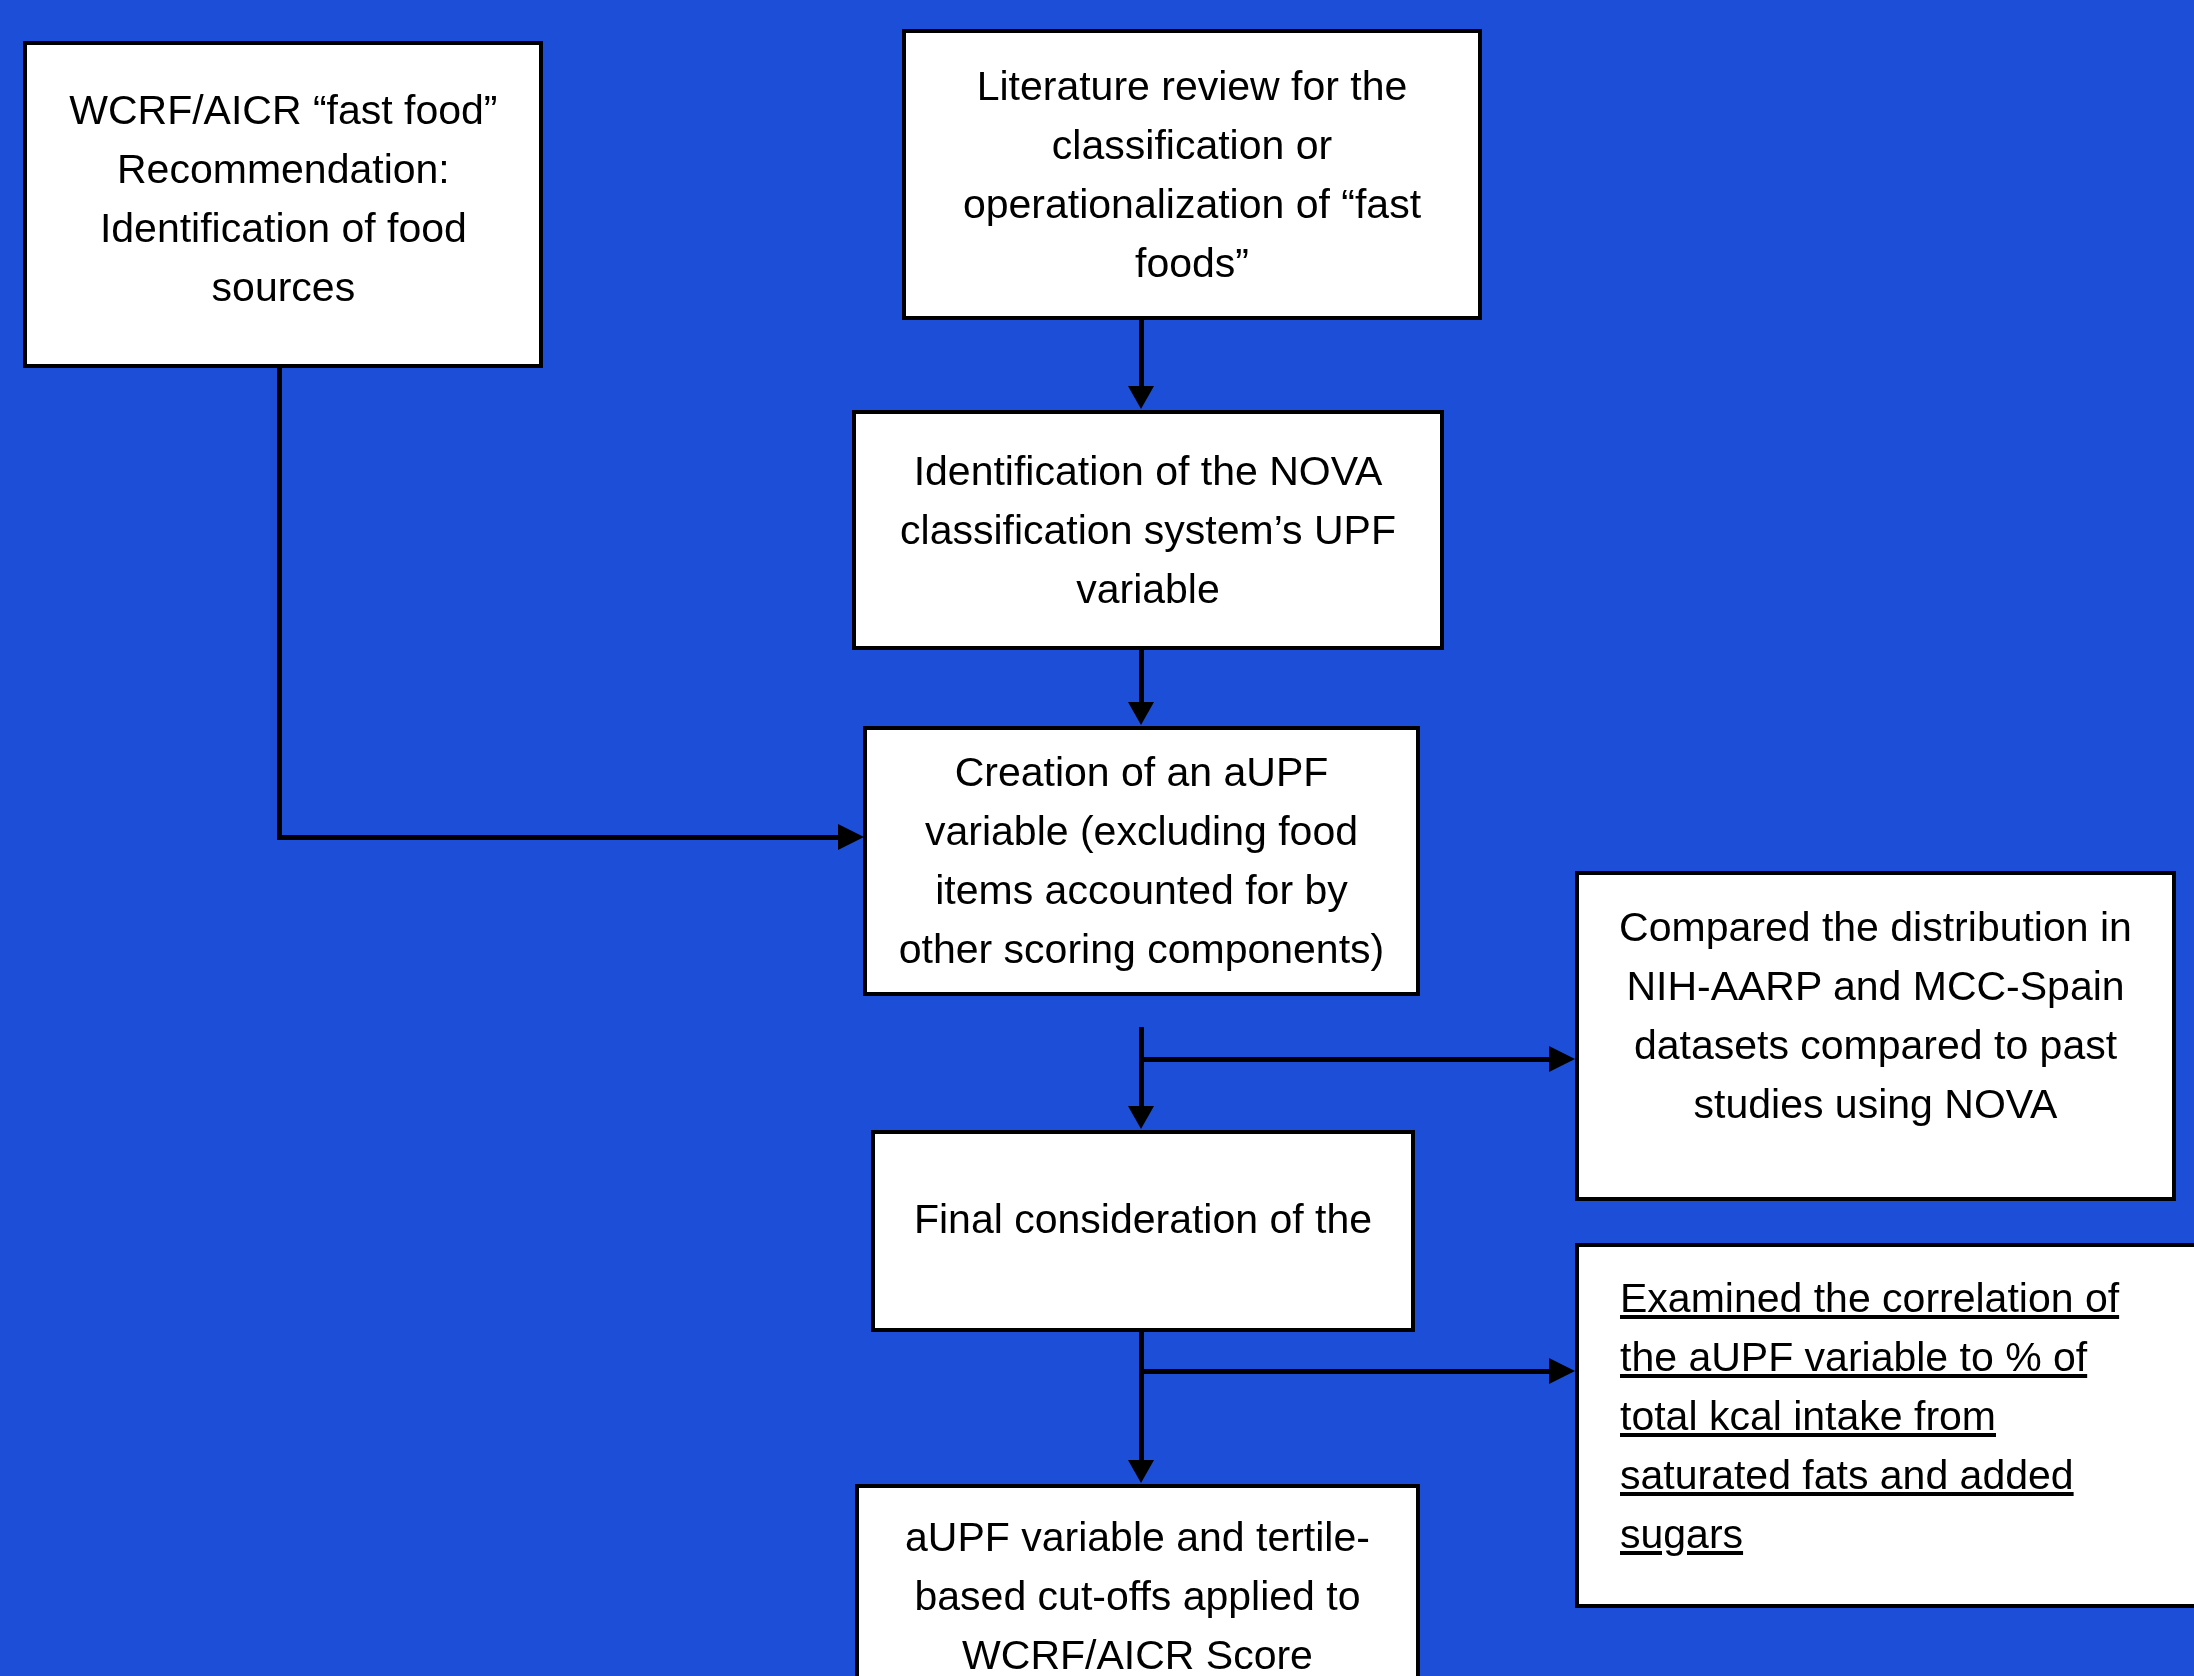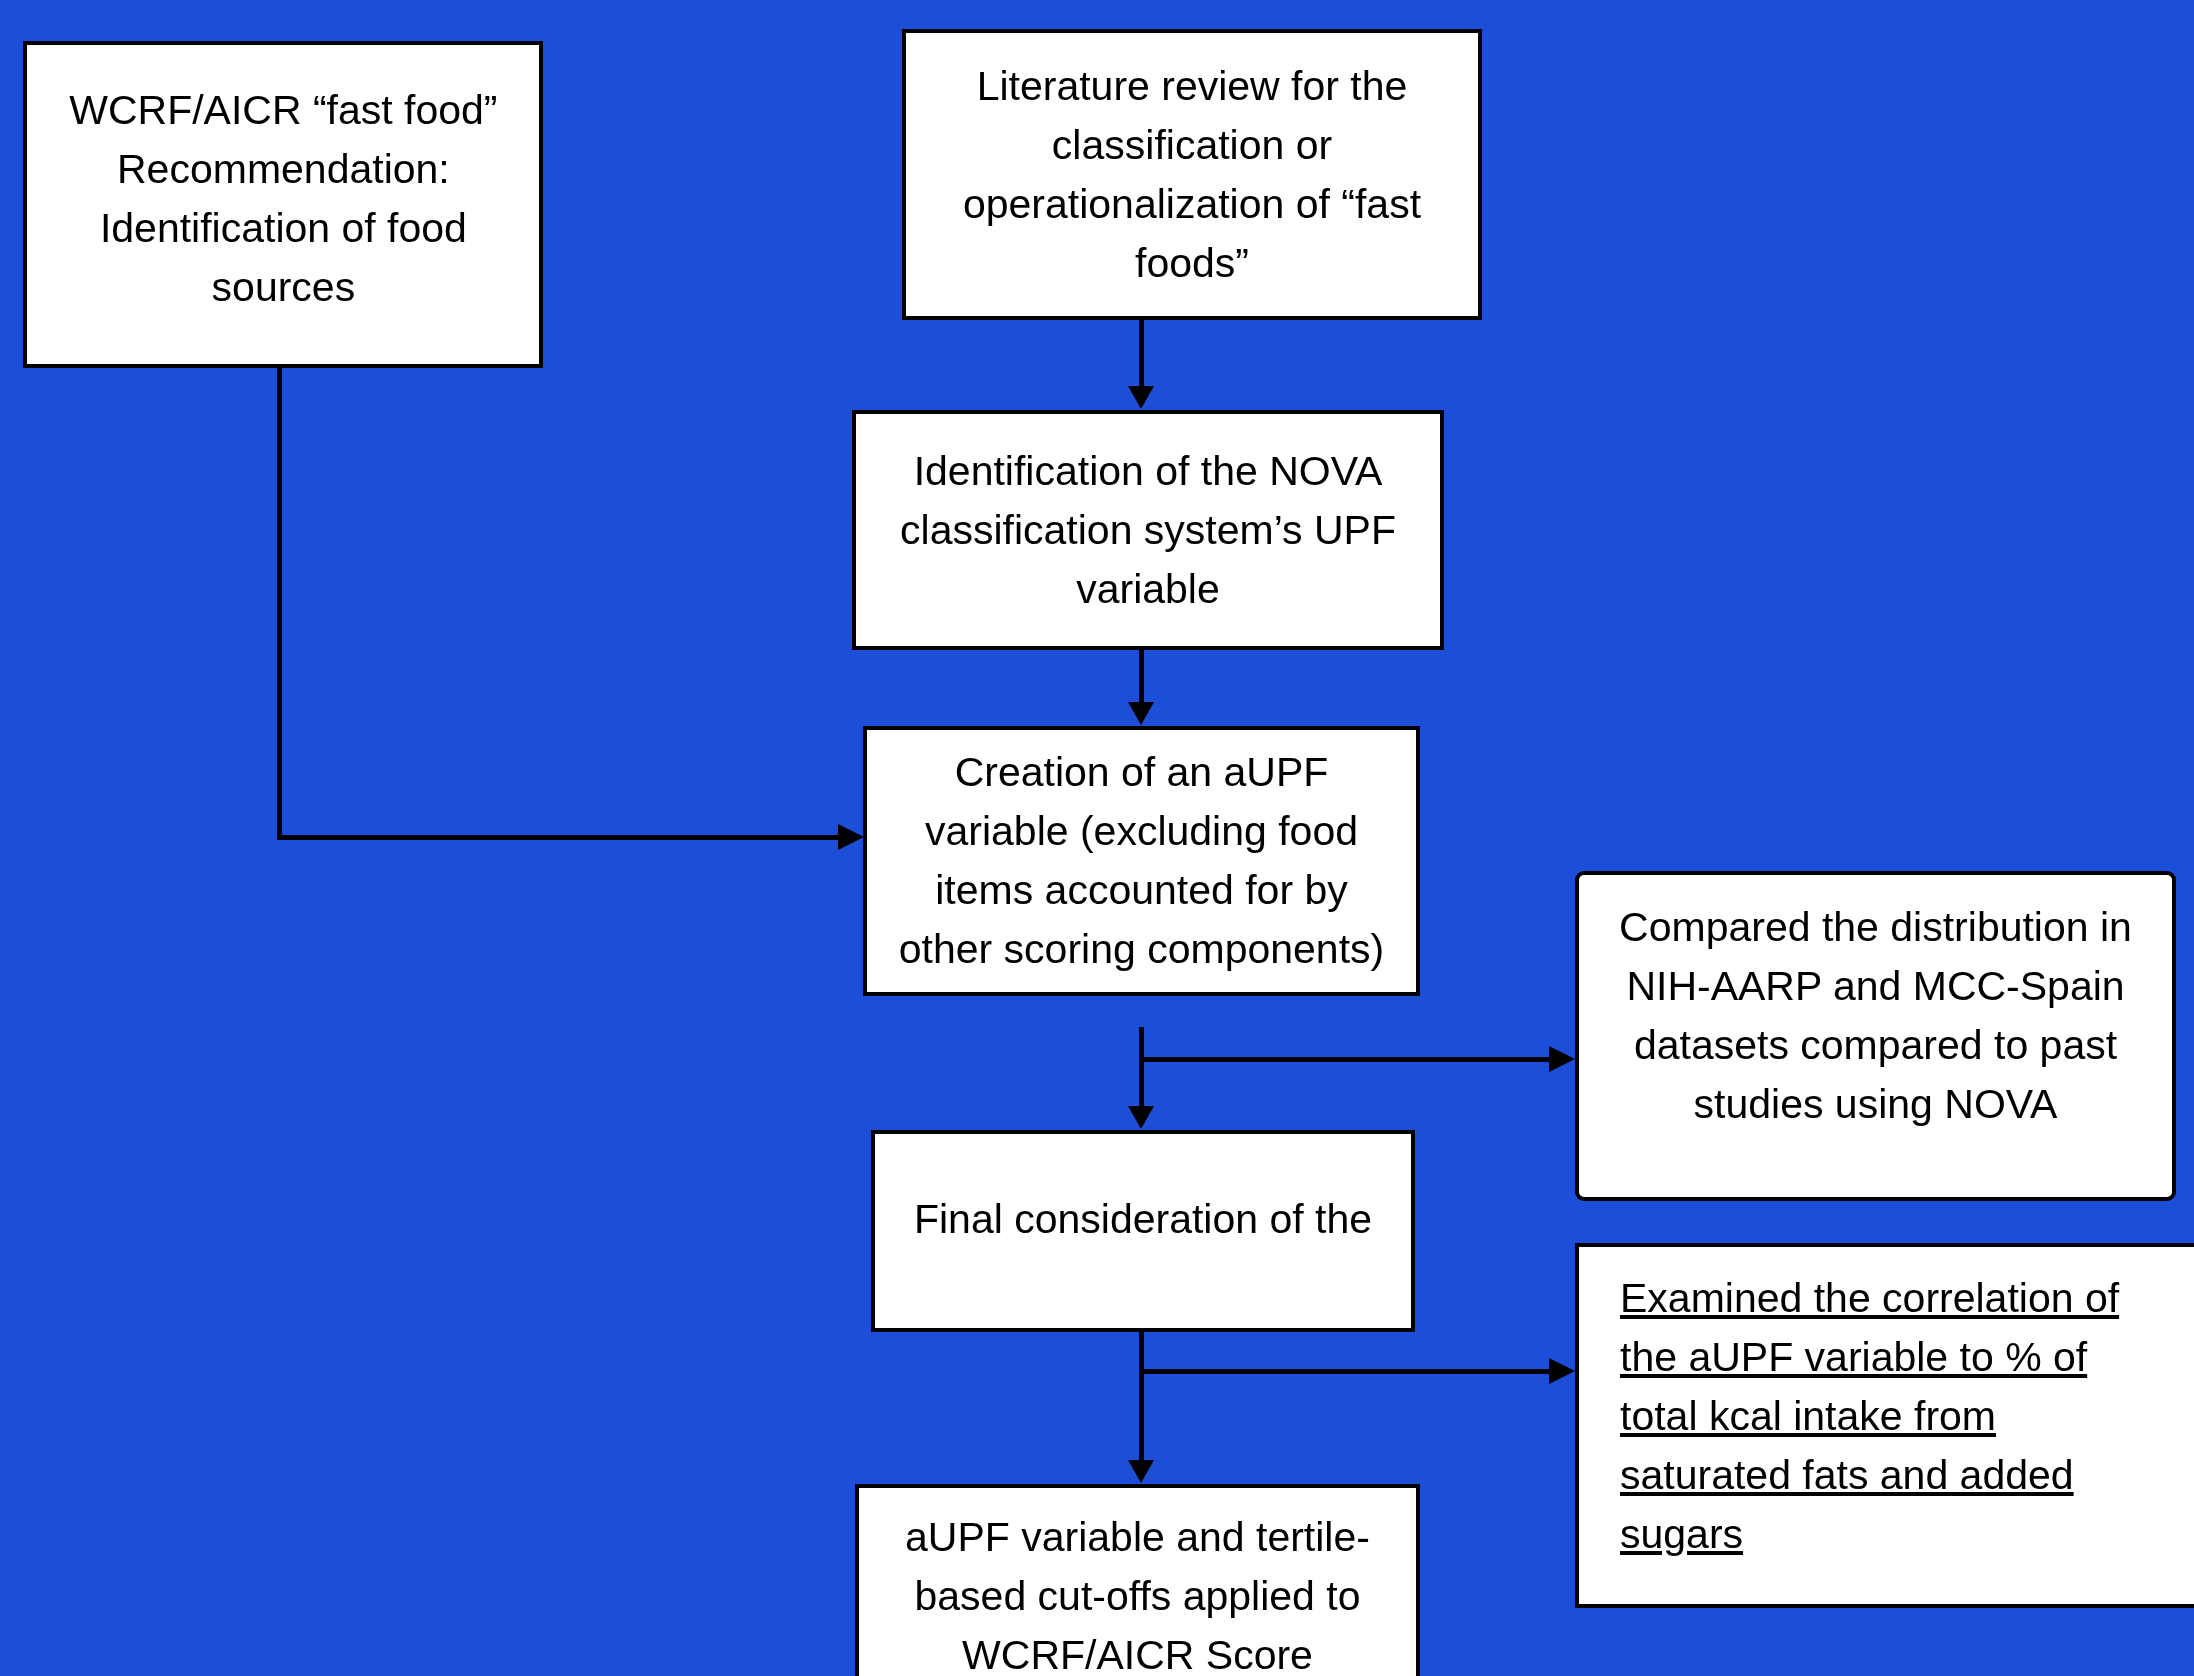--- a/index.html
+++ b/index.html
@@ -31,21 +31,21 @@
     text-align: left;
     padding-left: 41px;
     padding-right: 11.7px;
   }
 
   
   #box-wcrf   { left: 23.4px;   top: 41px;   width: 520px;  height: 327px; padding-bottom: 11.7px; }
   #box-lit    { left: 855px; top: 29px;   width: 580px;  height: 291px; margin-left: 47px; }
   #box-nova   { left: 852px; top: 410px;  width: 592px; height: 240px; }
   #box-aupf   { left: 863px; top: 726px; width: 557px;  height: 270px; }
-  #box-dist   { left: 1575px; top: 871px; width: 601px; height: 330px; padding-bottom: 41px; border-radius: 9px; }
+  #box-dist   { left: 1575px; top: 871px; width: 601px; height: 330px; padding-bottom: 41px; }
   #box-final  { left: 871px; top: 1130px; width: 544px;  height: 202px; padding-bottom: 23px; }
   #box-corr   { left: 1575px; top: 1243px; width: 699px; height: 365px; padding-bottom: 17.6px; text-decoration: underline; }
   #box-score  { left: 855px; top: 1484px; width: 565px;  height: 224px; }
 
   
   .v { position: absolute; width: 4.7px;  background: #000000; }
   .h { position: absolute; height: 4.7px; background: #000000; }
   .a-d {
     position: absolute; width: 0; height: 0;
     border-left: 13px solid transparent;

